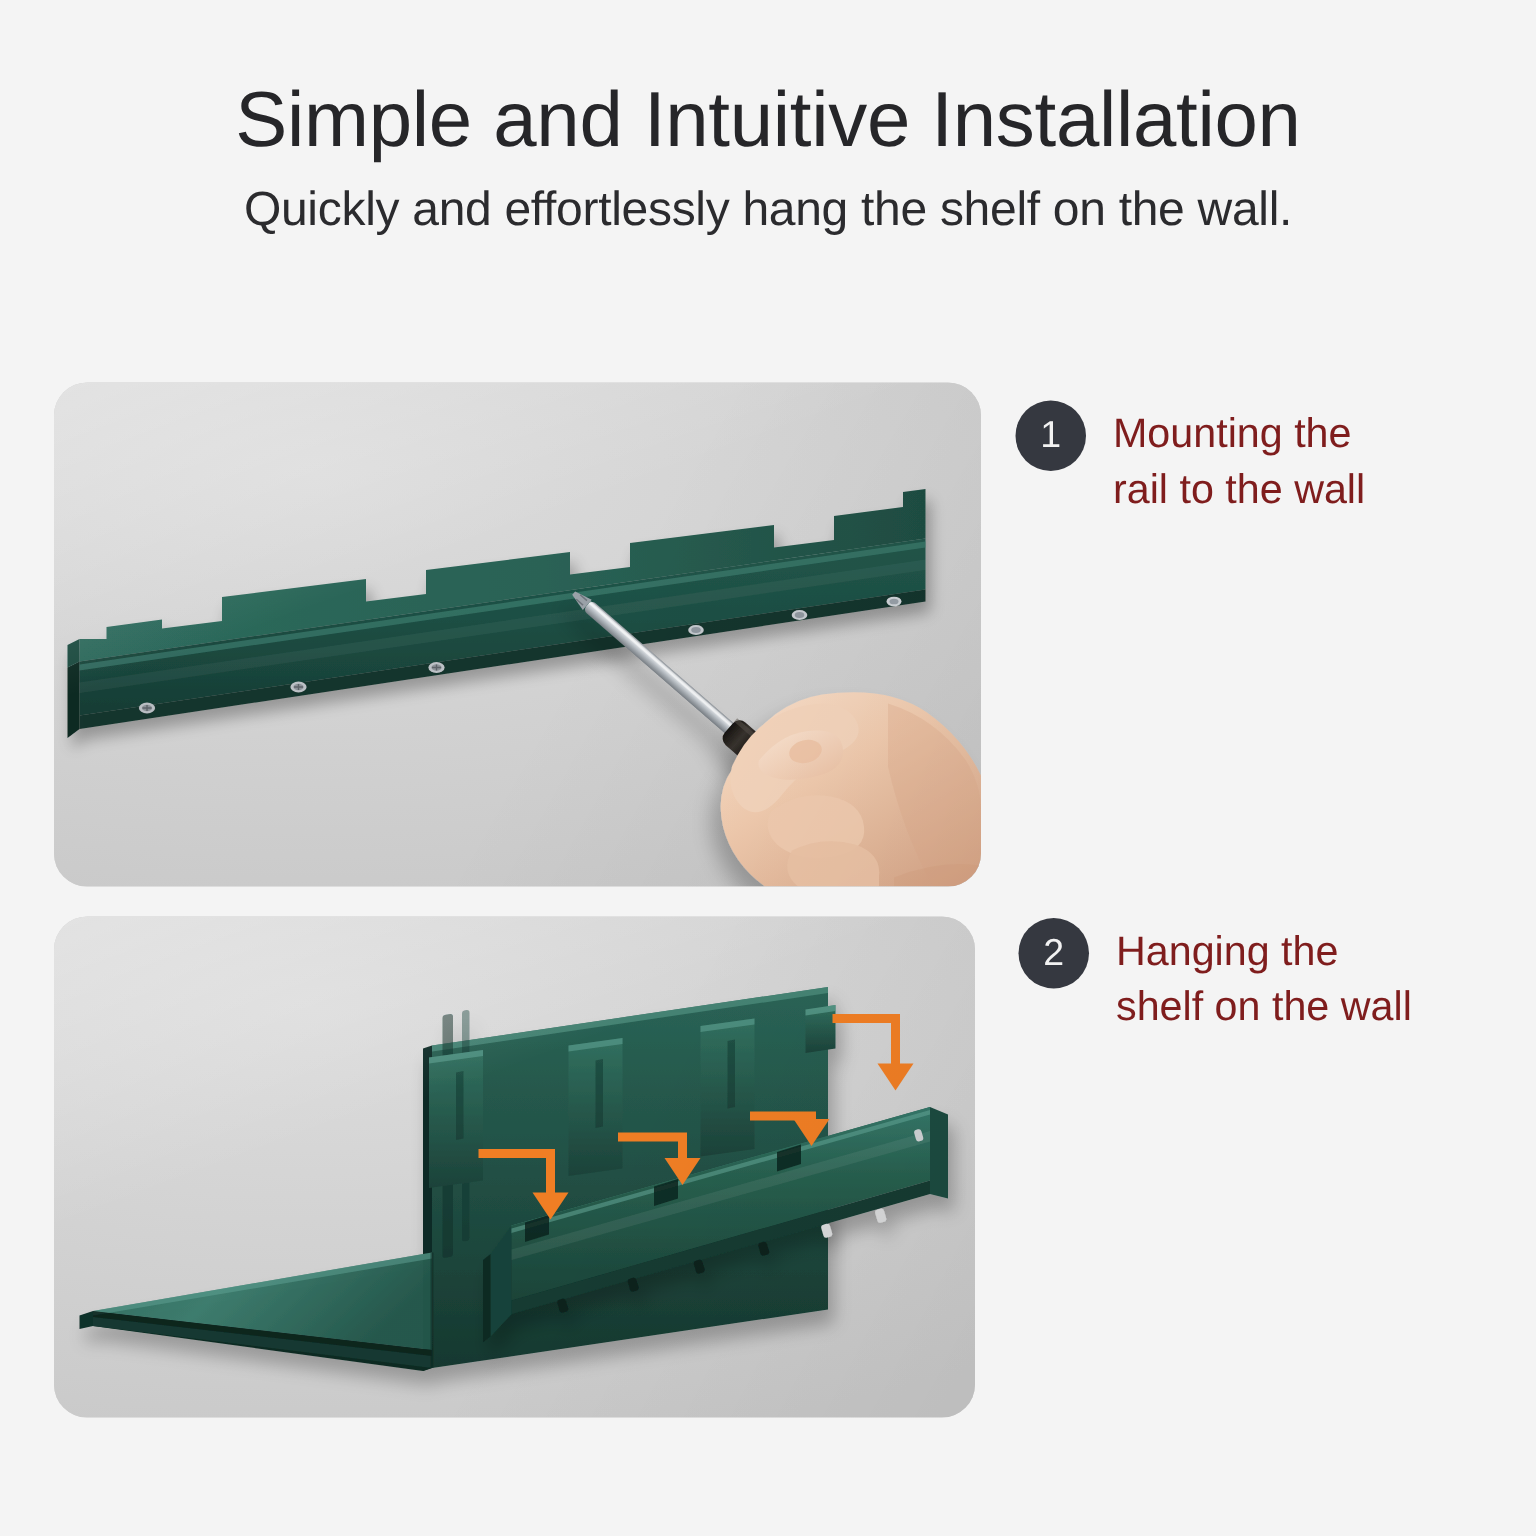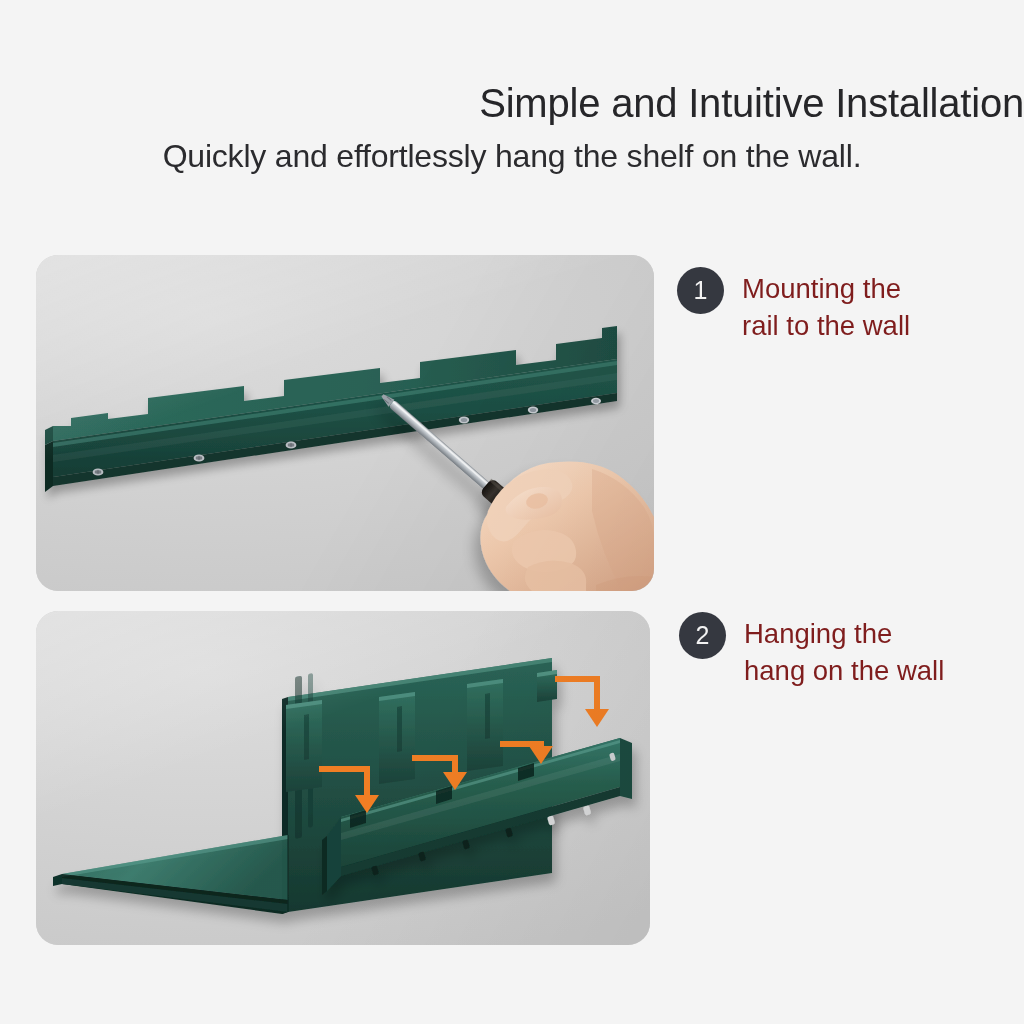--- a/index.html
+++ b/index.html
@@ -11,27 +11,26 @@
     font-family: "Liberation Sans", sans-serif;
     overflow: hidden;
     position: relative;
   }
   .page { position: absolute; inset: 0; }
 
   
   .header { position: absolute; left: 0; top: 0; width: 1024px; text-align: center; }
   .title {
     margin: 0;
-    padding-top: 83px;
-    font-size: 40px;
+    padding-top: 54px;
+    font-size: 52px;
     font-weight: 400;
     letter-spacing: -0.2px;
     color: #262629;
     line-height: 1.0;
-    text-align: right;
   }
   .subtitle {
     margin: 0;
     padding-top: 17px;
     font-size: 32px;
     font-weight: 400;
     letter-spacing: -0.2px;
     color: #2b2b2e;
     line-height: 1.0;
     text-align: center;
@@ -94,21 +93,21 @@
 
   <div class="step-row one">
     <div class="badge">1</div>
     <div class="step-text">Mounting the
 rail to the wall</div>
   </div>
 
   <div class="step-row two">
     <div class="badge">2</div>
     <div class="step-text">Hanging the
-hang on the wall</div>
+shelf on the wall</div>
   </div>
 
   <div class="panel p1">
     <div class="wallbg"></div>
 
     <svg width="618" height="336" viewBox="0 0 618 336">
       <defs>
         <linearGradient id="railFace1" x1="0" y1="0" x2="0" y2="1">
           <stop offset="0%" stop-color="#22574b"></stop>
           <stop offset="45%" stop-color="#1d4f44"></stop>

